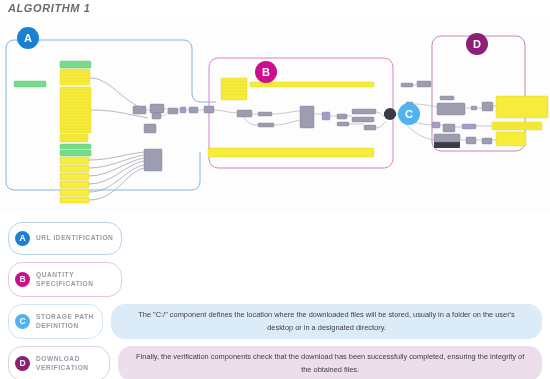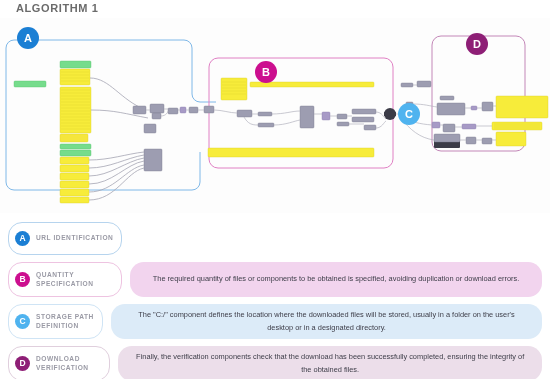--- a/index.html
+++ b/index.html
@@ -12,23 +12,24 @@
     width: 550px;
     height: 379px;
     font-family: "Liberation Sans", sans-serif;
     overflow: hidden;
     position: relative;
   }
 
   
   #fig-title {
     position: absolute;
-    left: 16px;
+    left: 8px;
     top: 2px;
     font-size: 11px;
+    font-style: italic;
     font-weight: bold;
     letter-spacing: 0.6px;
     color: #6b6b6b;
   }
 
   
   #diagram {
     position: absolute;
     left: 0;
     top: 18px;
@@ -350,21 +351,20 @@
       <span class="chip-label">URL IDENTIFICATION</span>
     </div>
   </div>
 
   <div class="legend-row" style="top:46px; height:35px;">
     <div class="legend-chip" style="border-color:#eec3e1;">
       <span class="chip-badge" style="background:#cc0f8f;">B</span>
       <span class="chip-label">QUANTITY
 SPECIFICATION</span>
     </div>
-    <div class="legend-desc" style="background:#f2d4ee;">The required quantity of files or components to be obtained is specified, avoiding duplication or download errors.</div>
   </div>
 
   <div class="legend-row" style="top:88px; height:35px;">
     <div class="legend-chip" style="border-color:#cfe4f5;">
       <span class="chip-badge" style="background:#4fb3ef;">C</span>
       <span class="chip-label">STORAGE PATH
 DEFINITION</span>
     </div>
     <div class="legend-desc" style="background:#dcebf8;">The "C:/" component defines the location where the downloaded files will be stored, usually in a folder on the user's desktop or in a designated directory.</div>
   </div>

